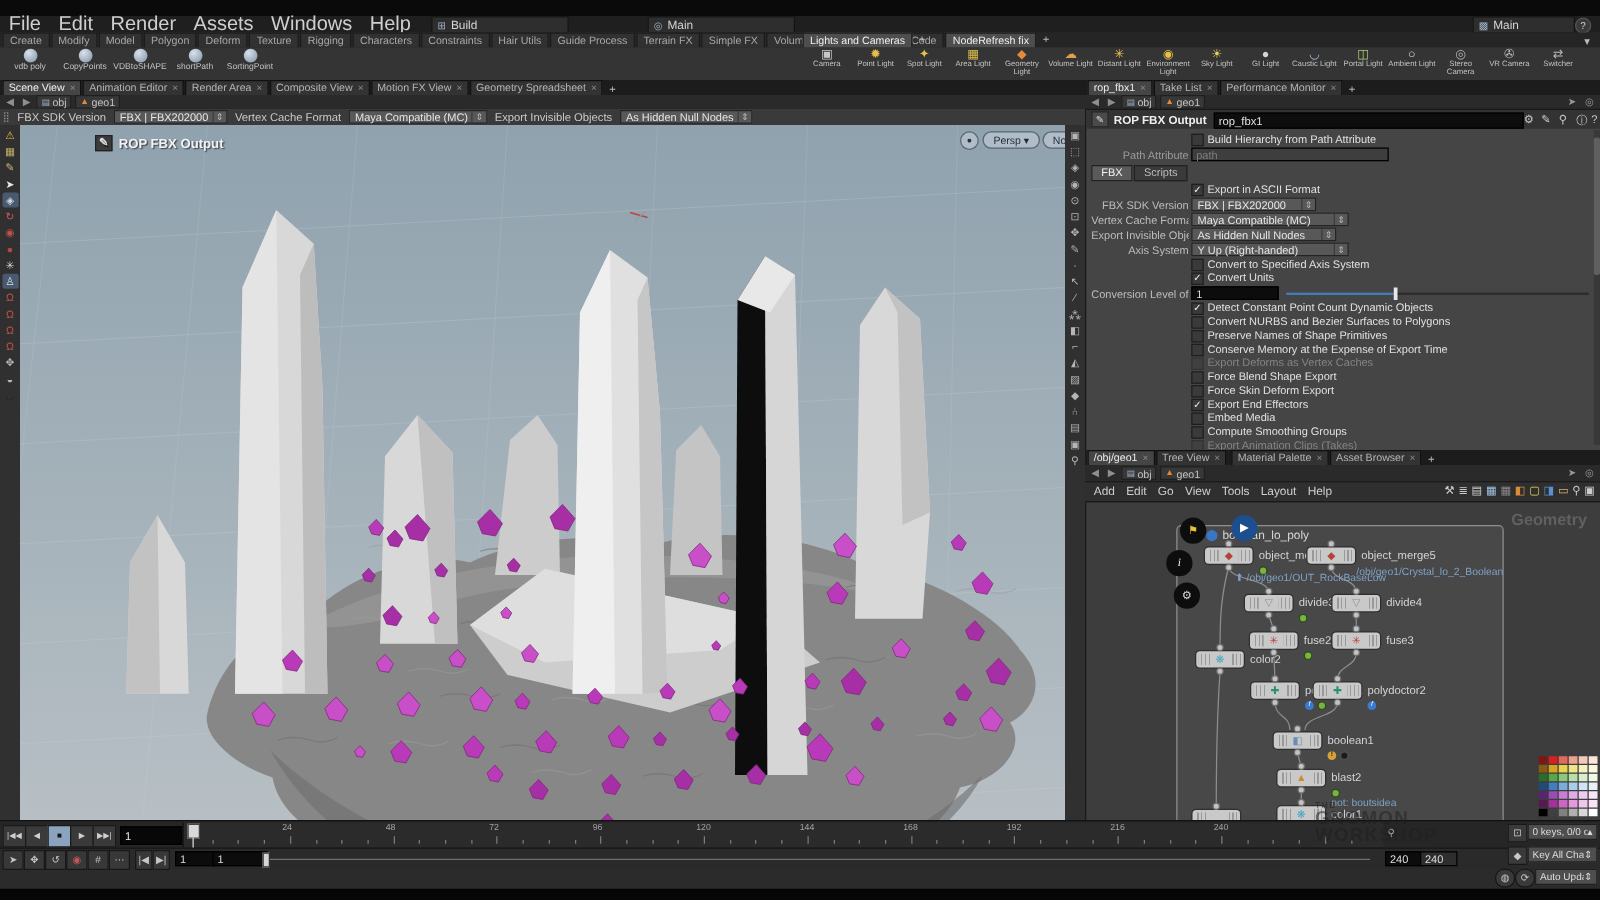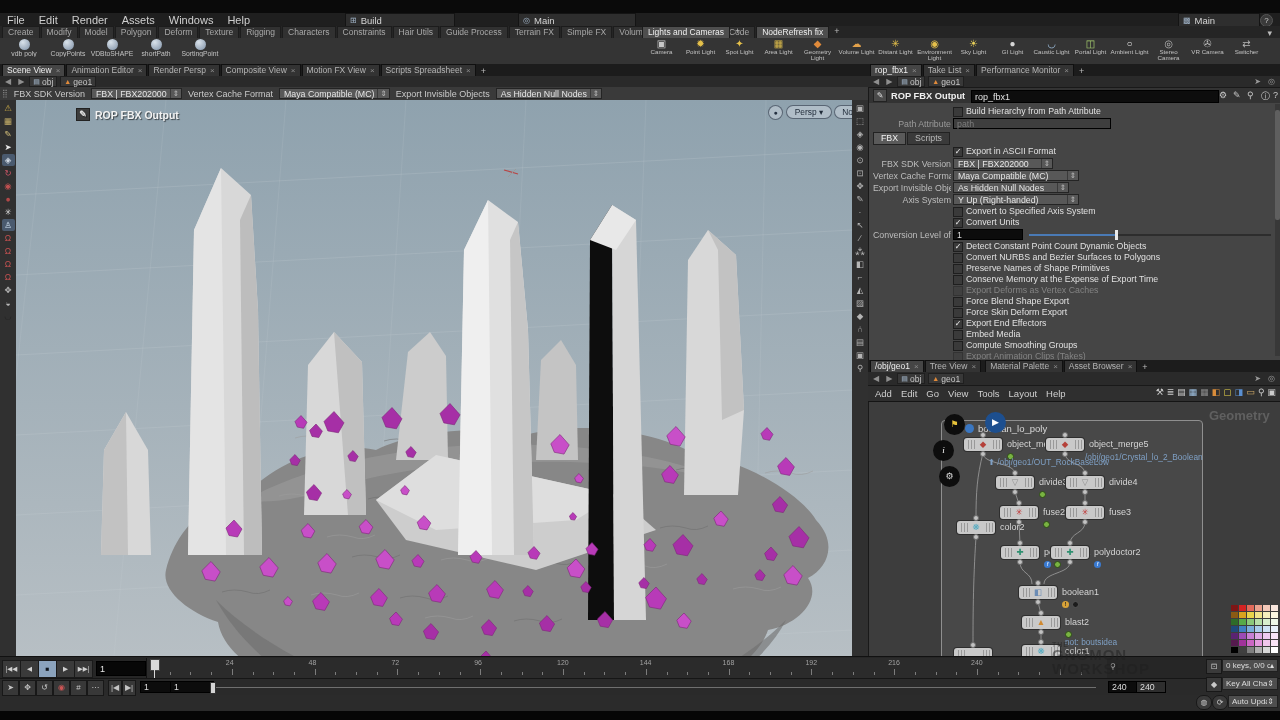--- a/index.html
+++ b/index.html
@@ -2,21 +2,21 @@
 <html><head>
 <meta charset="utf-8">
 <style>
   html,body{margin:0;padding:0;background:#000;}
   #app{position:relative;width:1280px;height:720px;background:#2b2b2b;overflow:hidden;
        font-family:"Liberation Sans",sans-serif;color:#c8c8c8;-webkit-font-smoothing:antialiased;}
   .abs{position:absolute;}
   .noselect{user-select:none;}
   
   #bar-black{left:0;top:0;width:1280px;height:13px;background:#0a0a0a;}
-  #menubar{left:0;top:13px;width:1280px;height:13px;background:#1f1f1f;display:flex;align-items:center;font-size:11px;color:#cfcfcf;}
+  #menubar{left:0;top:13px;width:1280px;height:13px;background:#1f1f1f;display:flex;align-items:center;font-size:16px;color:#cfcfcf;}
   .menu-item{padding:0 7px;cursor:default;}
   .mini-sel{position:absolute;height:12px;background:#2e2e2e;border:1px solid #141414;display:flex;align-items:center;font-size:9.5px;color:#d5d5d5;padding:0 4px;gap:4px;}
   .mini-sel .sq{font-size:8px;color:#9fb2c6;}
   .help-circle{position:absolute;width:11px;height:11px;border-radius:50%;background:#3a3a3a;border:1px solid #555;color:#ccc;font-size:8px;text-align:center;line-height:11px;}
   #shelf-tabs-row{left:0;top:26px;width:1280px;height:12px;background:#252525;display:flex;align-items:flex-end;}
   .shelf-tab{height:11px;line-height:11px;background:#313131;color:#a8a8a8;font-size:8.5px;padding:0 5px;margin-right:1px;border:1px solid #1c1c1c;border-bottom:none;white-space:nowrap;}
   .shelf-tab.active{background:#4e4e4e;color:#f0f0f0;}
   .plus-tab{color:#bbb;font-size:9px;padding:0 4px;}
   #shelf-tools-row{left:0;top:38px;width:1280px;height:26px;background:#343434;border-bottom:1px solid #1d1d1d;}
   .tool{position:relative;width:44px;height:26px;text-align:center;float:left;}
@@ -275,33 +275,33 @@
   <div class="pane-tabs" id="left-pane-tabs" style="left:0;top:64px;width:868px">
       <div class="ptab active" style="margin-left: 2px;">
         <span>Scene View</span>
         <span class="x">×</span>
       </div>
       <div class="ptab" style="margin-left: 0px;">
         <span>Animation Editor</span>
         <span class="x">×</span>
       </div>
       <div class="ptab" style="margin-left: 0px;">
-        <span>Render Persp</span>
+        <span>Render Area</span>
         <span class="x">×</span>
       </div>
       <div class="ptab" style="margin-left: 0px;">
         <span>Composite View</span>
         <span class="x">×</span>
       </div>
       <div class="ptab" style="margin-left: 0px;">
         <span>Motion FX View</span>
         <span class="x">×</span>
       </div>
       <div class="ptab" style="margin-left: 0px;">
-        <span>Scripts Spreadsheet</span>
+        <span>Geometry Spreadsheet</span>
         <span class="x">×</span>
       </div>
       <div class="plus-tab">+</div>
     </div>
   <div class="pane-tabs" id="right-pane-tabs" style="left:868px;top:64px;width:412px">
       <div class="ptab active" style="margin-left: 2px;">
         <span>rop_fbx1</span>
         <span class="x">×</span>
       </div>
       <div class="ptab" style="margin-left: 0px;">

